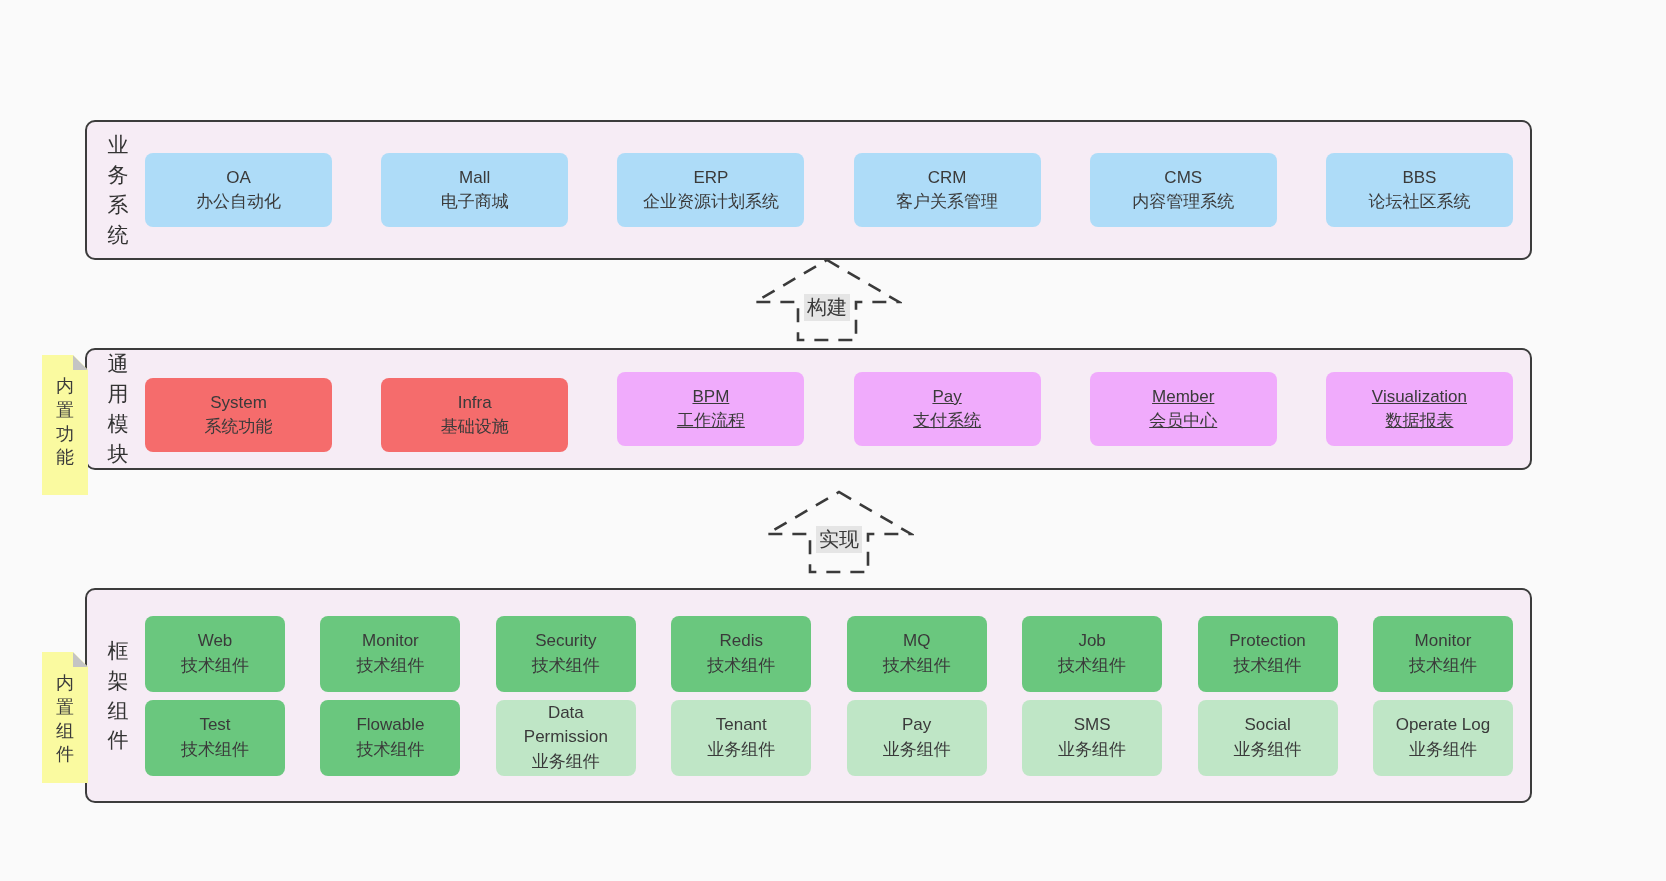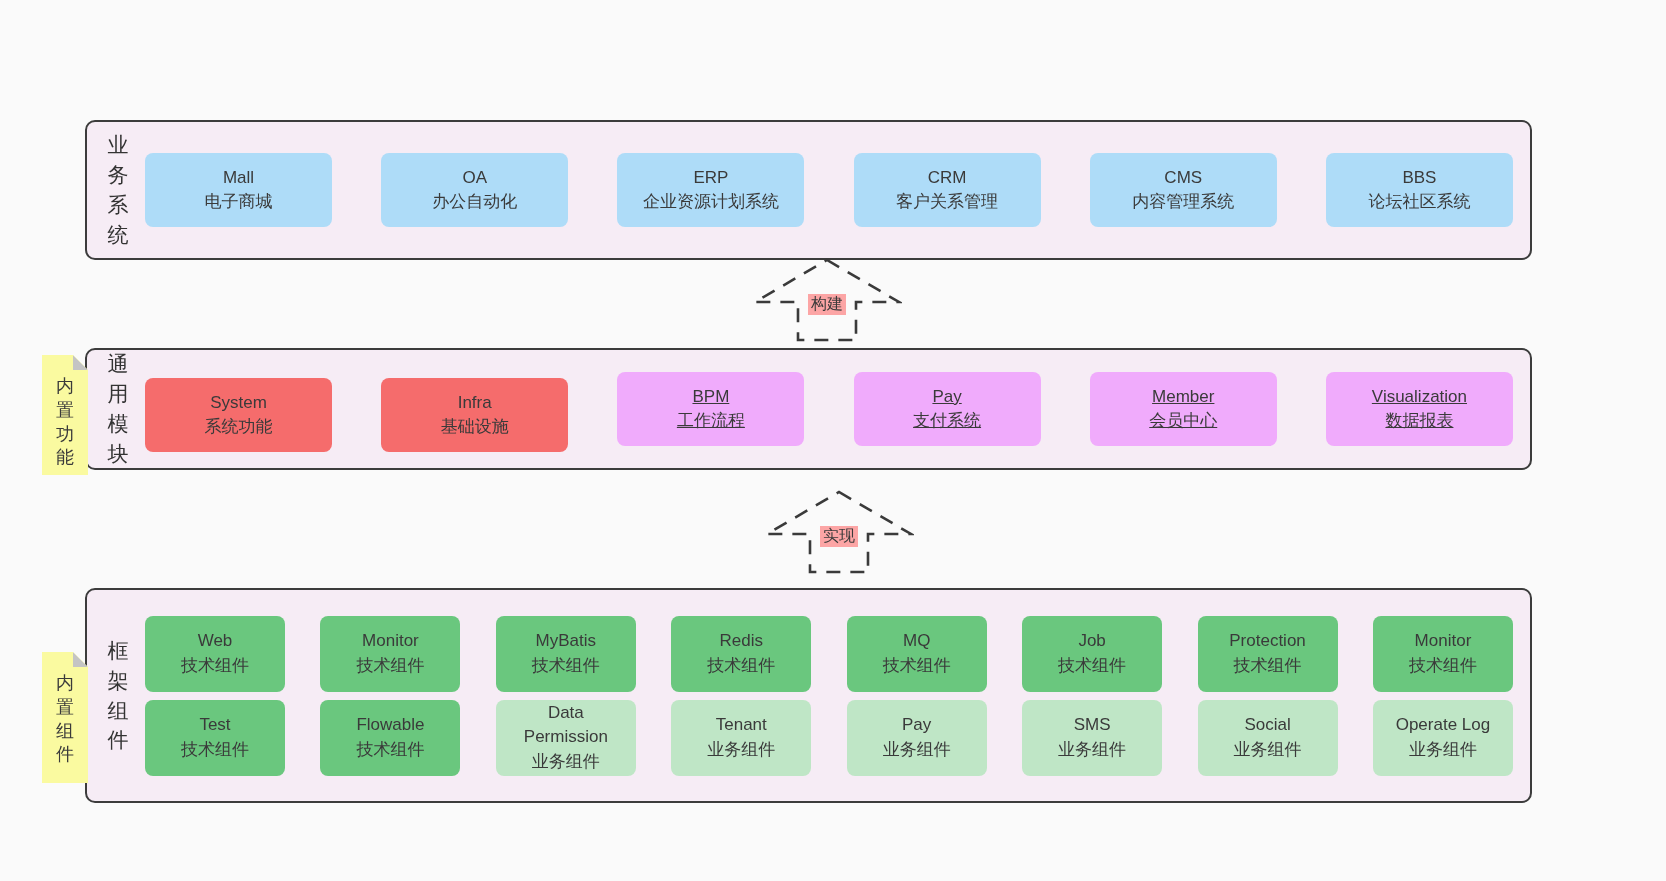--- a/index.html
+++ b/index.html
@@ -37,49 +37,49 @@
   .c-green  { background:#6ac77e; }
   .c-lgreen { background:#bfe6c6; }
 
   
   .note { position:absolute; left:42px; width:46px; background:#fafaa0; z-index:3;
           clip-path:polygon(0 0, calc(100% - 15px) 0, 100% 15px, 100% 100%, 0 100%); }
   .note::after { content:""; position:absolute; top:0; right:0; width:15px; height:15px;
                  background:#c4c4c4; clip-path:polygon(0 0, 100% 100%, 0 100%); }
   .note .vtext { margin:20px auto 0; width:1.1em; word-break:break-all; text-align:center;
                  font-size:18px; line-height:1.32; color:#3a3a3a; }
-  #note1 { top:355px; height:120px; }
+  #note1 { top:355px; height:140px; }
   #note2 { top:652px; height:131px; }
 
   
   .arrow { position:absolute; width:150px; height:86px; }
   #arrow1 { left:752px; top:257px; }
   #arrow2 { left:764px; top:489px; }
   .arrow svg { display:block; width:100%; height:100%; }
   .arrow-label { position:absolute; left:50%; top:37px; transform:translateX(-50%);
-                 background:#fca5a5; font-size:16px; color:#3a3a3a; padding:0 3px;
+                 background:#e5e5e5; font-size:20px; color:#3a3a3a; padding:0 3px;
                  white-space:nowrap; }
 </style>
 </head>
 <body>
 
 <div id="canvas">
 
   <section class="band" id="band1">
     <div class="band-label">
       <span>业务系统</span>
     </div>
     <div class="boxes">
       <div class="box w6 c-blue">
+        <div>OA</div>
+        <div>办公自动化</div>
+      </div>
+      <div class="box w6 c-blue">
         <div>Mall</div>
         <div>电子商城</div>
-      </div>
-      <div class="box w6 c-blue">
-        <div>OA</div>
-        <div>办公自动化</div>
       </div>
       <div class="box w6 c-blue">
         <div>ERP</div>
         <div>企业资源计划系统</div>
       </div>
       <div class="box w6 c-blue">
         <div>CRM</div>
         <div>客户关系管理</div>
       </div>
       <div class="box w6 c-blue">
@@ -155,21 +155,21 @@
       <div class="row">
         <div class="box w8 c-green">
           <div>Web</div>
           <div>技术组件</div>
         </div>
         <div class="box w8 c-green">
           <div>Monitor</div>
           <div>技术组件</div>
         </div>
         <div class="box w8 c-green">
-          <div>MyBatis</div>
+          <div>Security</div>
           <div>技术组件</div>
         </div>
         <div class="box w8 c-green">
           <div>Redis</div>
           <div>技术组件</div>
         </div>
         <div class="box w8 c-green">
           <div>MQ</div>
           <div>技术组件</div>
         </div>

